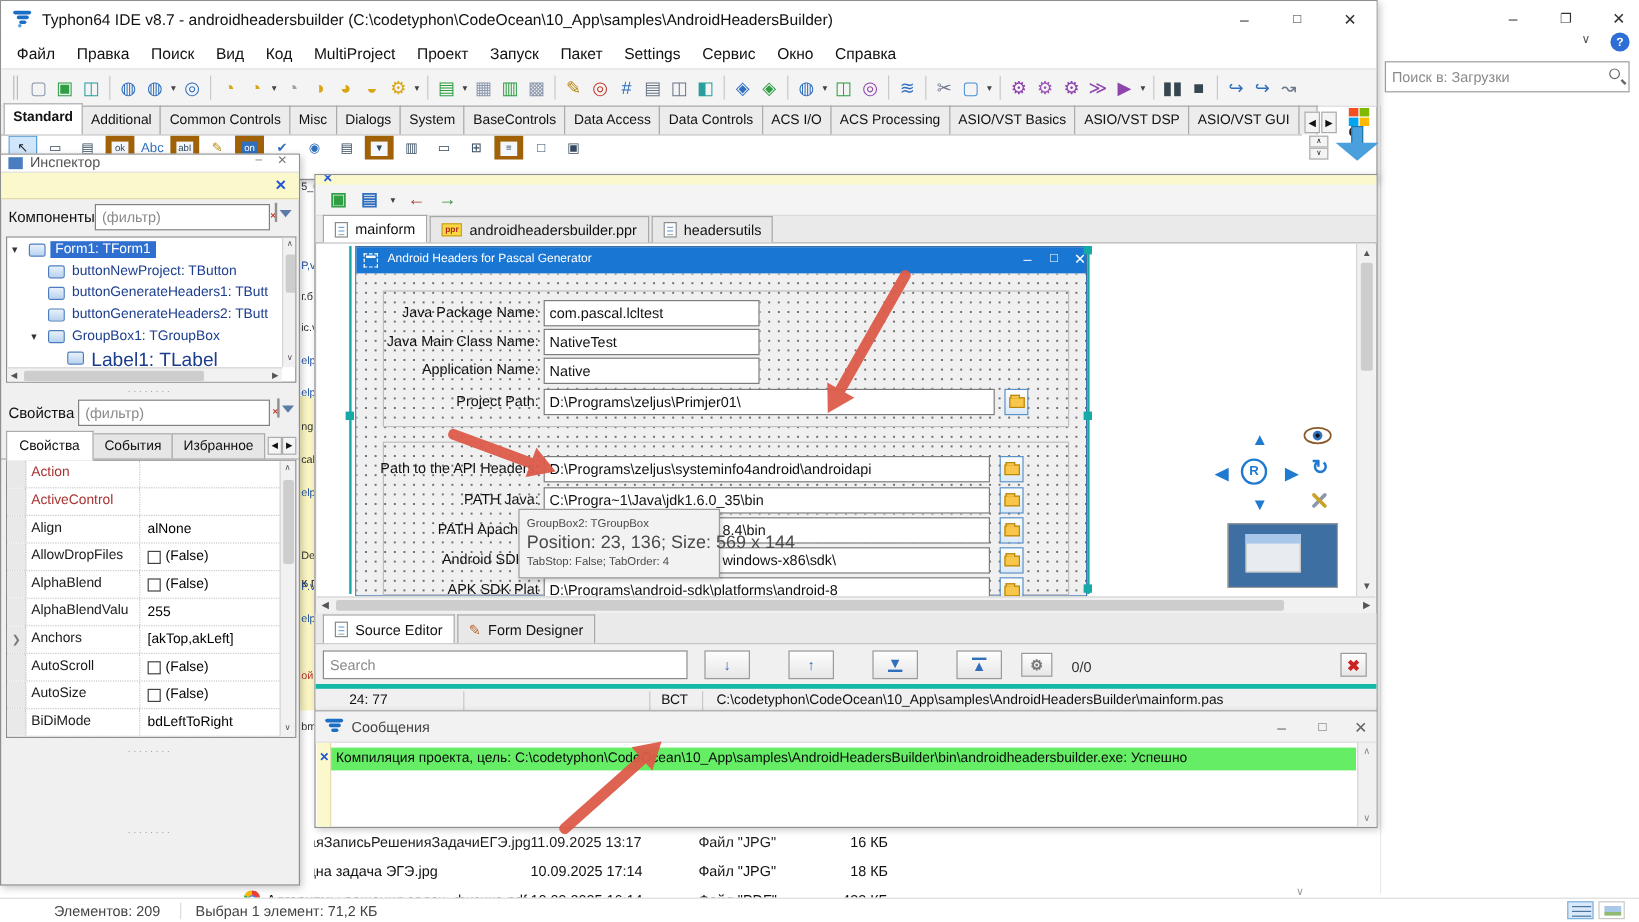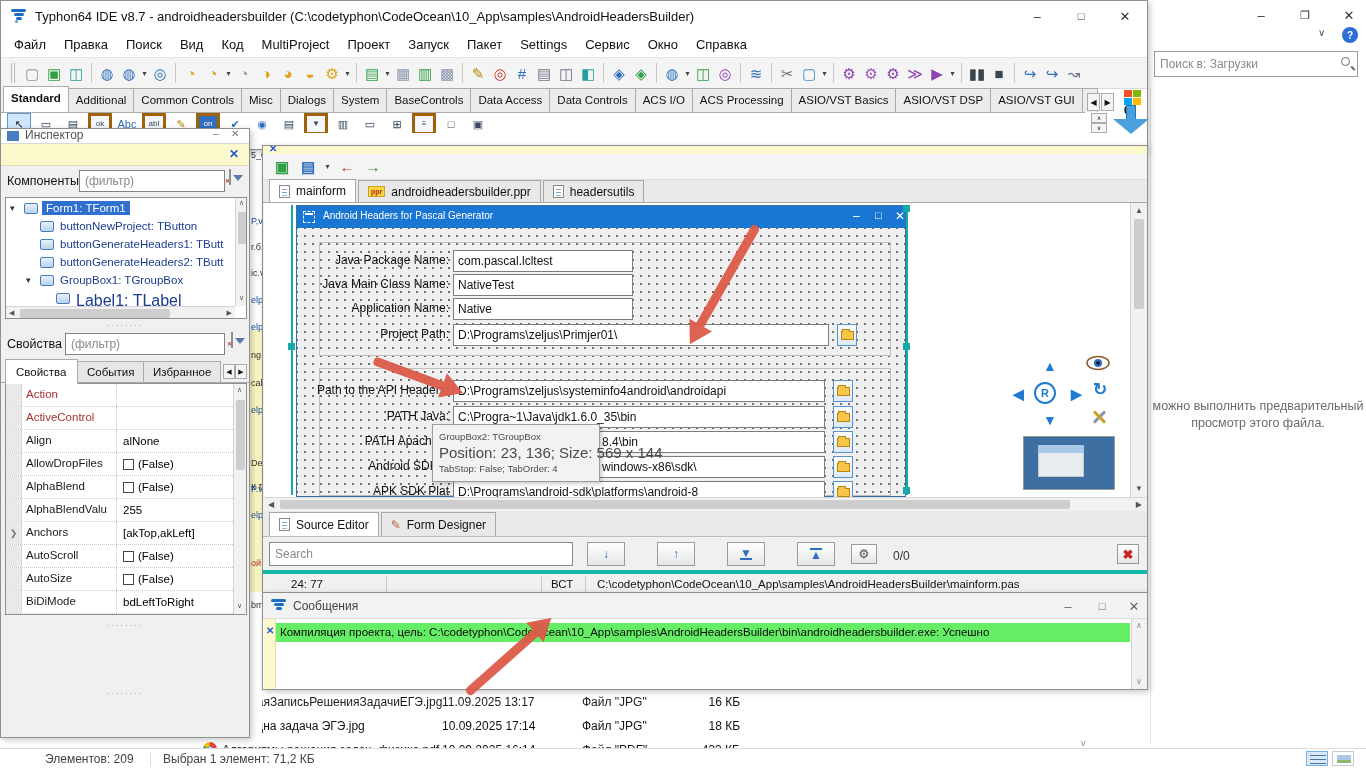--- a/index.html
+++ b/index.html
@@ -8,21 +8,21 @@
   .a{position:absolute}
   .t{position:absolute;white-space:nowrap}
   .win{position:absolute;background:#f0f0f0;border:1px solid #8f8f8f;box-shadow:2px 2px 6px rgba(0,0,0,.22)}
   input{font-family:"Liberation Sans",sans-serif;font-size:12px;border:1px solid #828282;background:#fff;padding:2px 5px;outline:none}
   input::placeholder{color:#8a8a8a;opacity:1}
   .wbtn{display:flex;align-items:center;justify-content:center;color:#333;font-size:13px;cursor:default}
   .tico{display:inline-flex;width:22px;height:22px;align-items:center;justify-content:center;font-size:15px;line-height:1}
   .tcaret{display:inline-flex;width:9px;align-items:center;justify-content:center;font-size:8px;color:#444}
   .tsep{display:inline-block;width:1px;height:20px;background:#c9c9c9;margin:0 4px}
   .pico{display:inline-flex;width:24px;height:22px;align-items:center;justify-content:center;font-size:11px;line-height:1;margin-right:3px}
-  .pico.box{border:3px solid #a16207;background:#f4f8fc;font-size:8px}
+  .pico.box{border:5px solid #a16207;background:#f4f8fc;font-size:8px}
   .pico.sel{background:#cfe6fb;border:1px solid #5b9bd5}
   .ptab{height:24px;line-height:23px;padding:0 7px;font-size:11.5px;border:1px solid #ababab;border-bottom:none;background:#ececec;margin-right:-1px;white-space:nowrap}
   .ptab.active{background:#fff;height:26px;margin-top:-2px;font-weight:bold;position:relative;z-index:2}
   .funnel{width:18px;height:22px;border:1px solid #8f8f8f;background:linear-gradient(#fdfdfd,#e4e4e4);position:relative}
   .funnel::before{content:"";position:absolute;left:3px;top:5px;border-left:5px solid transparent;border-right:5px solid transparent;border-top:6px solid #5b7aa6}
   .funnel::after{content:"✕";position:absolute;right:0px;bottom:0px;font-size:6px;color:#c0392b;font-weight:bold}
   .tree-ico{position:absolute;width:14px;height:11px;border:1px solid #4a7dbf;border-radius:2px;background:linear-gradient(#e8f1fb,#b9d2ee)}
   .prow{position:absolute;left:0;right:13px;height:23px;border-bottom:1px dotted #c9c9c9}
   .pgut{position:absolute;left:0;top:0;bottom:0;width:16px;background:#e9e9e9;border-right:1px dotted #c9c9c9;color:#777;font-size:9px;line-height:22px;text-align:center}
   .pnm{position:absolute;left:20px;top:4px;font-size:11.5px;color:#1a1a1a}
@@ -67,24 +67,20 @@
   <div class="a" style="left:1342px;top:27px;width:16px;height:16px;border-radius:50%;background:#2d6fd6;color:#fff;font-size:10px;font-weight:bold;display:flex;align-items:center;justify-content:center">?</div>
 
   <div class="a" style="left:1154px;top:51px;width:204px;height:26px">
     <input style="width: 100%; height: 100%; border: 1px solid rgb(158, 158, 158); font-size: 12px;" placeholder="Поиск в: Загрузки">
     <span class="a" style="right:8px;top:6px;width:9px;height:9px;border:1.5px solid #666;border-radius:50%"></span>
     <span class="a" style="right:5px;top:15px;width:1.5px;height:5px;background:#666;transform:rotate(-45deg)"></span>
   </div>
 
   <div class="vline" style="left:1150px;top:88px;height:656px;background:#e8e8e8"></div>
 
-  <div class="a" style="left:1150px;top:398px;width:216px;text-align:center;color:#6b6b6b;font-size:12.5px;line-height:17px;overflow:hidden">
-    <div class="t" style="position:static;white-space:nowrap">можно выполнить предварительный</div>
-    <div>просмотр этого файла.</div>
-  </div>
 
   <div class="a" style="left:200px;top:690px;width:960px;height:24px">
     <span class="a" style="left:3px;top:5px;width:14px;height:12px;border:1px solid #8aa3bd;background:linear-gradient(180deg,#cfe3f7 55%,#8fba6f 55%)"></span>
     <span class="t" style="left:22px;top:5px;color:#1c1c1c">ВреднаяЗаписьРешенияЗадачиЕГЭ.jpg</span>
     <span class="t" style="left:242px;top:5px;color:#1c1c1c">11.09.2025 13:17</span>
     <span class="t" style="left:382px;top:5px;color:#1c1c1c">Файл "JPG"</span>
     <span class="t" style="left:460px;top:5px;width:80px;text-align:right">16 КБ</span>
   </div>
   <div class="a" style="left:200px;top:714px;width:960px;height:24px">
     <span class="a" style="left:3px;top:5px;width:14px;height:12px;border:1px solid #8aa3bd;background:linear-gradient(180deg,#cfe3f7 55%,#8fba6f 55%)"></span>

